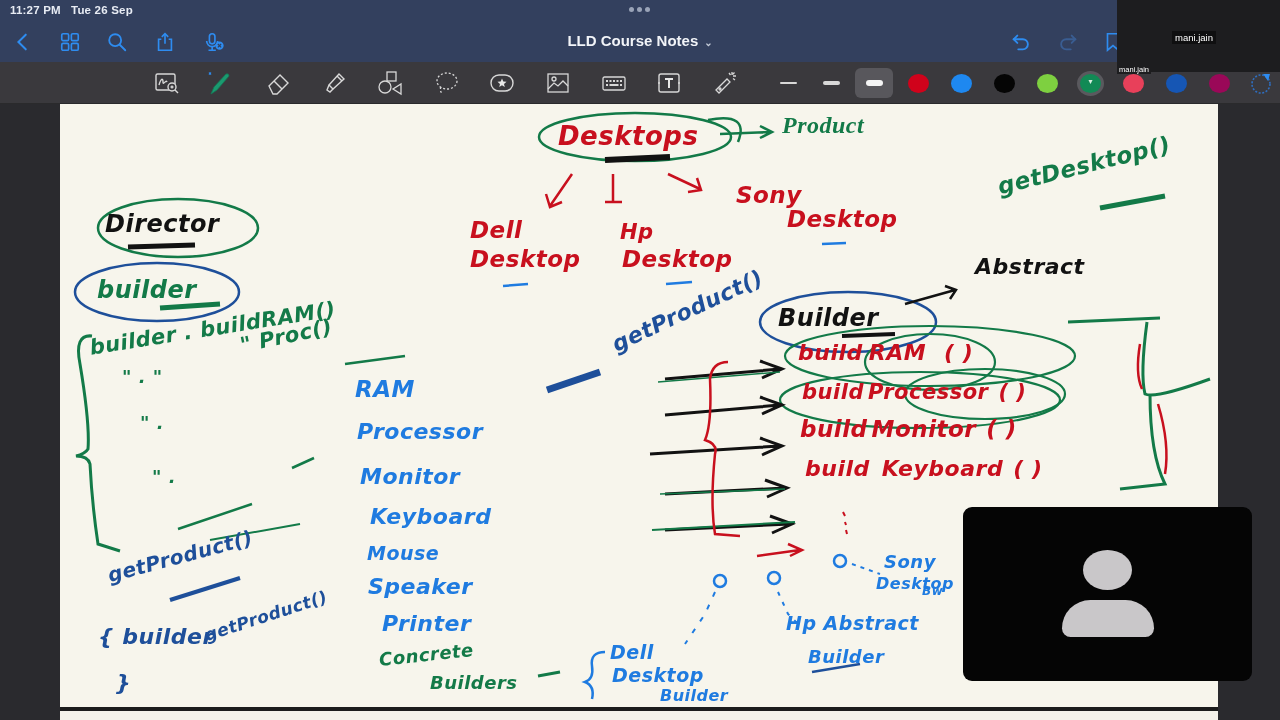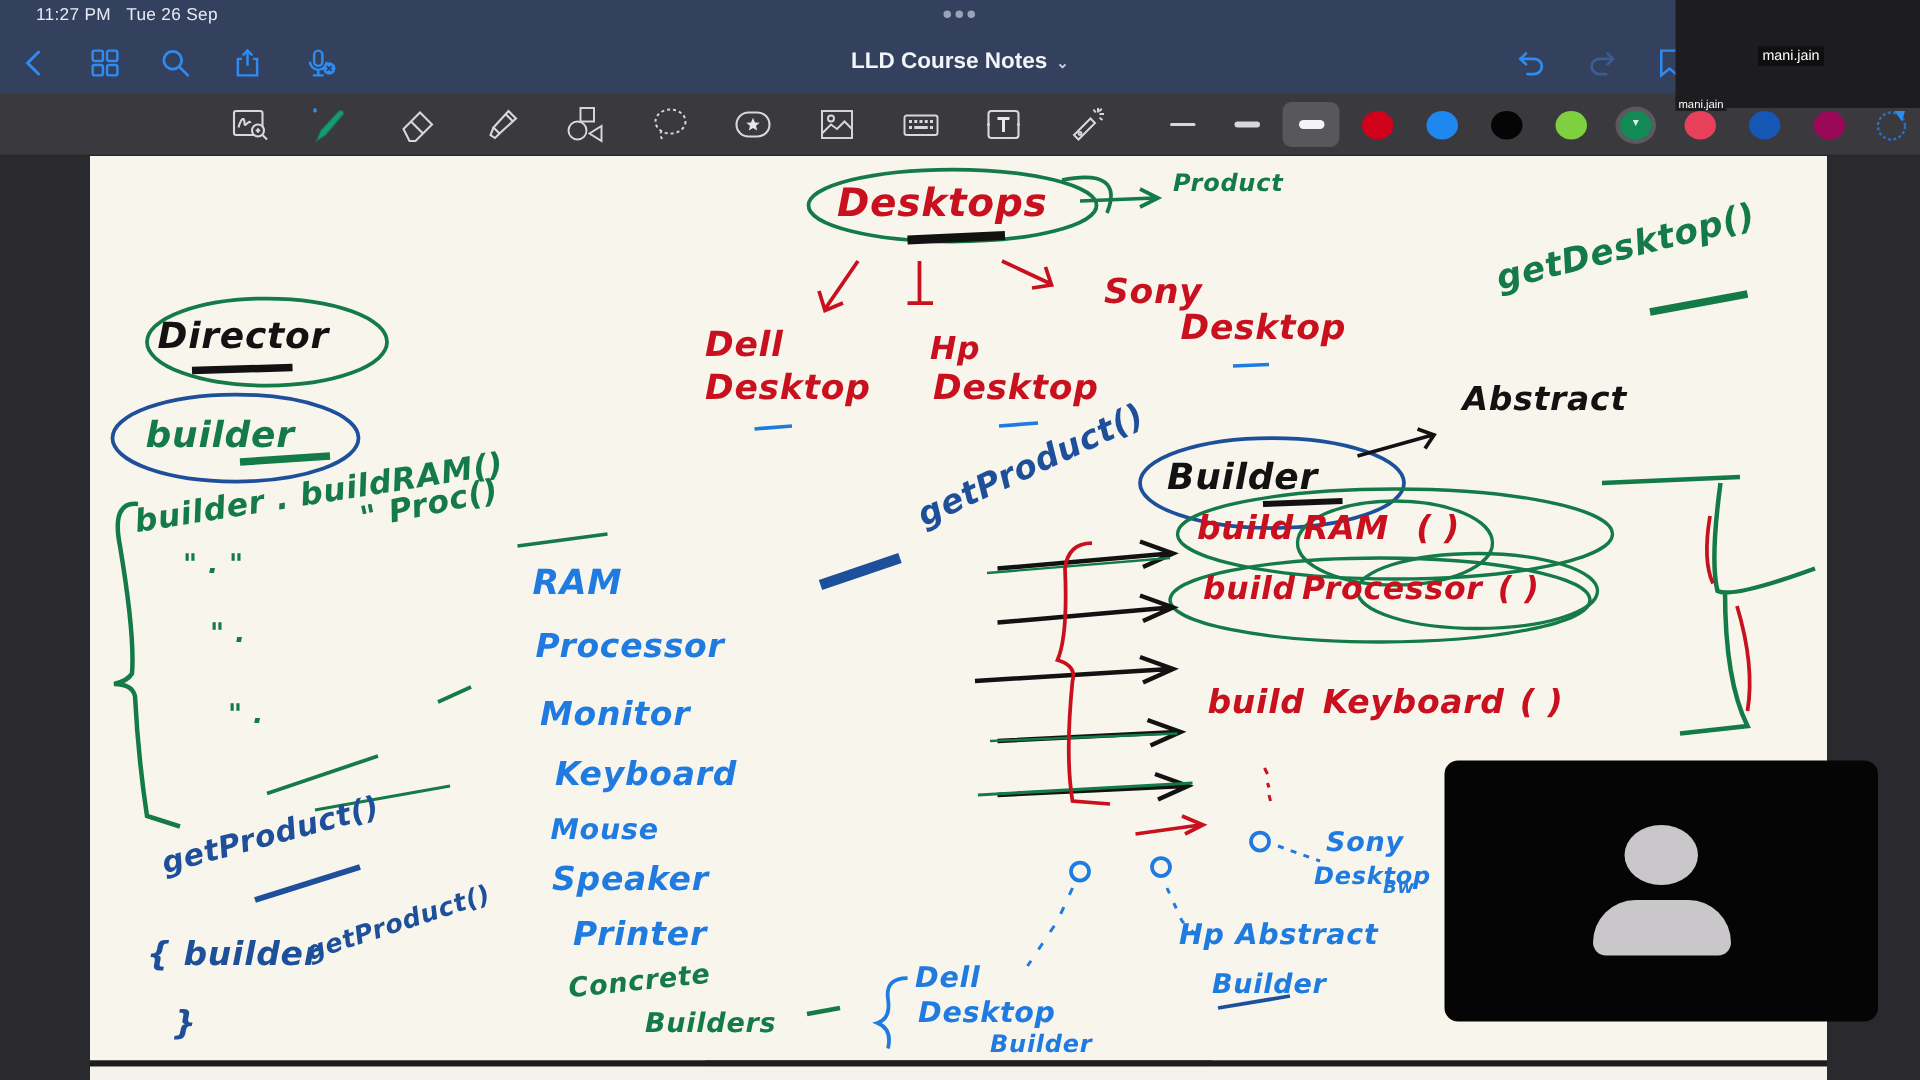--- a/index.html
+++ b/index.html
@@ -1,18 +1,18 @@
 <!DOCTYPE html>
 <html><head>
 <meta charset="utf-8">
 <style>
   * { margin: 0; padding: 0; box-sizing: border-box; }
   html, body { width: 1280px; height: 720px; overflow: hidden; background: #2a2a2e; font-family: "Liberation Sans", sans-serif; }
   .topbar { position: absolute; left: 0; top: 0; width: 1280px; height: 62px; background: #33405e; }
-  .status-time { position: absolute; left: 24px; top: 4px; color: #e8ecf4; font-size: 11.5px; font-weight: normal; letter-spacing: 0.2px; }
+  .status-time { position: absolute; left: 10px; top: 4px; color: #e8ecf4; font-size: 11.5px; font-weight: bold; letter-spacing: 0.2px; }
   .grabber { position: absolute; left: 629px; top: 7px; display: flex; gap: 3px; }
   .grabber span { width: 5px; height: 5px; border-radius: 50%; background: #9aa4b8; display: block; }
   .nav-icon { position: absolute; top: 30px; width: 24px; height: 24px; display: flex; align-items: center; justify-content: center; cursor: pointer; }
   .nav-icon svg { width: 22px; height: 22px; }
   .doc-title { position: absolute; left: 0; width: 1280px; top: 32px; text-align: center; color: #f2f4f8; font-size: 15px; font-weight: bold; pointer-events: none; }
   .doc-title .inner { pointer-events: auto; cursor: pointer; }
   .doc-title .chev { font-size: 10px; color: #c8cfdc; margin-left: 6px; }
 
   .toolbar { position: absolute; left: 0; top: 62px; width: 1280px; height: 42px; background: #3a393d; border-bottom: 1px solid #2a2a2c; }
   .tool { position: absolute; top: 6px; width: 34px; height: 30px; display: flex; align-items: center; justify-content: center; cursor: pointer; }
@@ -326,21 +326,21 @@
     <circle cx="780" cy="457" r="6" fill="none" stroke="#1f7be0" stroke-width="2.5"></circle>
     <path d="M655 488 L645 510 L625 540" fill="none" stroke="#1f7be0" stroke-width="2" stroke-dasharray="5 9"></path>
     <path d="M718 488 L728 510 L738 520" fill="none" stroke="#1f7be0" stroke-width="2" stroke-dasharray="4 7"></path>
     <path d="M792 460 L820 470" fill="none" stroke="#1f7be0" stroke-width="2" stroke-dasharray="4 5"></path>
     <path d="M752 568 L800 560" stroke="#1e4f9a" stroke-width="2.5"></path>
     <path d="M545 548 Q530 548 532 562 Q534 575 525 578 Q535 582 532 595" fill="none" stroke="#1f7be0" stroke-width="2.5"></path>
     <path d="M478 572 L500 568" stroke="#137a48" stroke-width="3"></path>
   </svg>
 
   <div class="ink red" style="left:498px;top:17px;font-size:26px;">Desktops</div>
-  <div class="ink green" style="left:722px;top:8px;font-size:16px;">Product</div>
+  <div class="ink green" style="left:722px;top:8px;font-size:24px;font-family:Liberation Serif, serif;">Product</div>
 
   <div class="ink red" style="left:410px;top:113px;font-size:23px;">Dell</div>
   <div class="ink red" style="left:410px;top:142px;font-size:23px;">Desktop</div>
   <div class="ink red" style="left:560px;top:116px;font-size:21px;">Hp</div>
   <div class="ink red" style="left:562px;top:142px;font-size:23px;">Desktop</div>
   <div class="ink red" style="left:676px;top:78px;font-size:23px;">Sony</div>
   <div class="ink red" style="left:727px;top:102px;font-size:23px;">Desktop</div>
 
   <div class="ink green" style="left:935px;top:70px;font-size:23px;transform:rotate(-14deg);transform-origin:left top;">getDesktop()</div>
 
@@ -370,20 +370,21 @@
 
   <div class="ink green" style="left:318px;top:545px;font-size:18px;transform:rotate(-6deg);transform-origin:left top;">Concrete</div>
   <div class="ink green" style="left:370px;top:568px;font-size:18px;">Builders</div>
 
   <div class="ink navy" style="left:548px;top:230px;font-size:22px;transform:rotate(-25deg);transform-origin:left top;">getProduct()</div>
 
   <div class="ink black" style="left:718px;top:200px;font-size:24px;">Builder</div>
 
   <div class="ink red" style="left:742px;top:276px;font-size:21px;"><span>build</span><span style="margin-left:4px;">Processor</span><span style="margin-left:10px;">( )</span></div>
   <div class="ink red" style="left:738px;top:236px;font-size:22px;"><span>build</span><span style="margin-left:6px;">RAM</span><span style="margin-left:18px;">( )</span></div>
+  <div class="ink red" style="left:740px;top:312px;font-size:23px;"><span>build</span><span style="margin-left:4px;">Monitor</span><span style="margin-left:10px;">( )</span></div>
   <div class="ink red" style="left:745px;top:352px;font-size:22px;"><span>build</span><span style="margin-left:12px;">Keyboard</span><span style="margin-left:10px;">( )</span></div>
 
   <div class="ink blue" style="left:550px;top:537px;font-size:19px;">Dell</div>
   <div class="ink blue" style="left:552px;top:560px;font-size:19px;">Desktop</div>
   <div class="ink blue" style="left:600px;top:582px;font-size:16px;">Builder</div>
   <div class="ink blue" style="left:726px;top:508px;font-size:19px;">Hp Abstract</div>
   <div class="ink blue" style="left:748px;top:542px;font-size:18px;">Builder</div>
   <div class="ink blue" style="left:824px;top:447px;font-size:18px;">Sony</div>
   <div class="ink blue" style="left:816px;top:470px;font-size:16px;">Desktop</div>
   <div class="ink blue" style="left:862px;top:480px;font-size:12px;">Bw</div>

